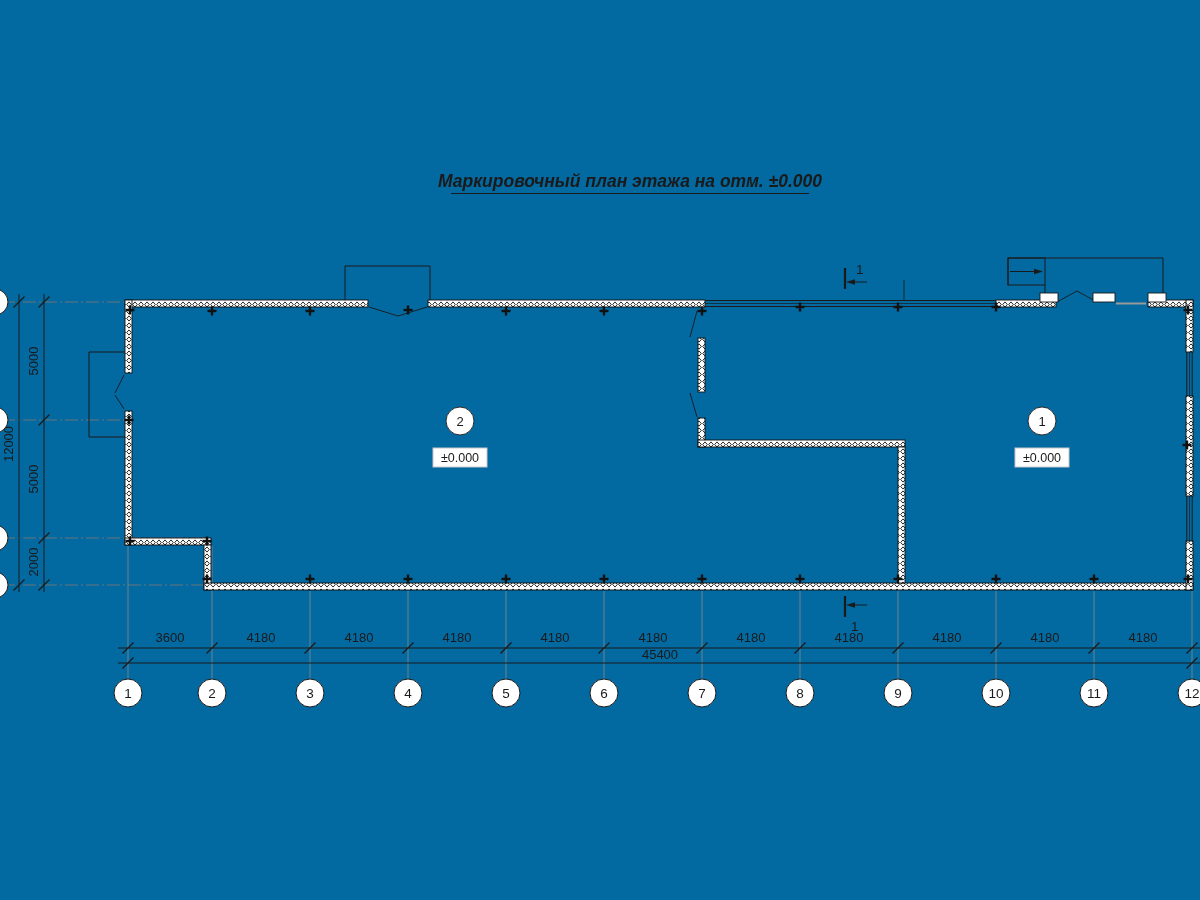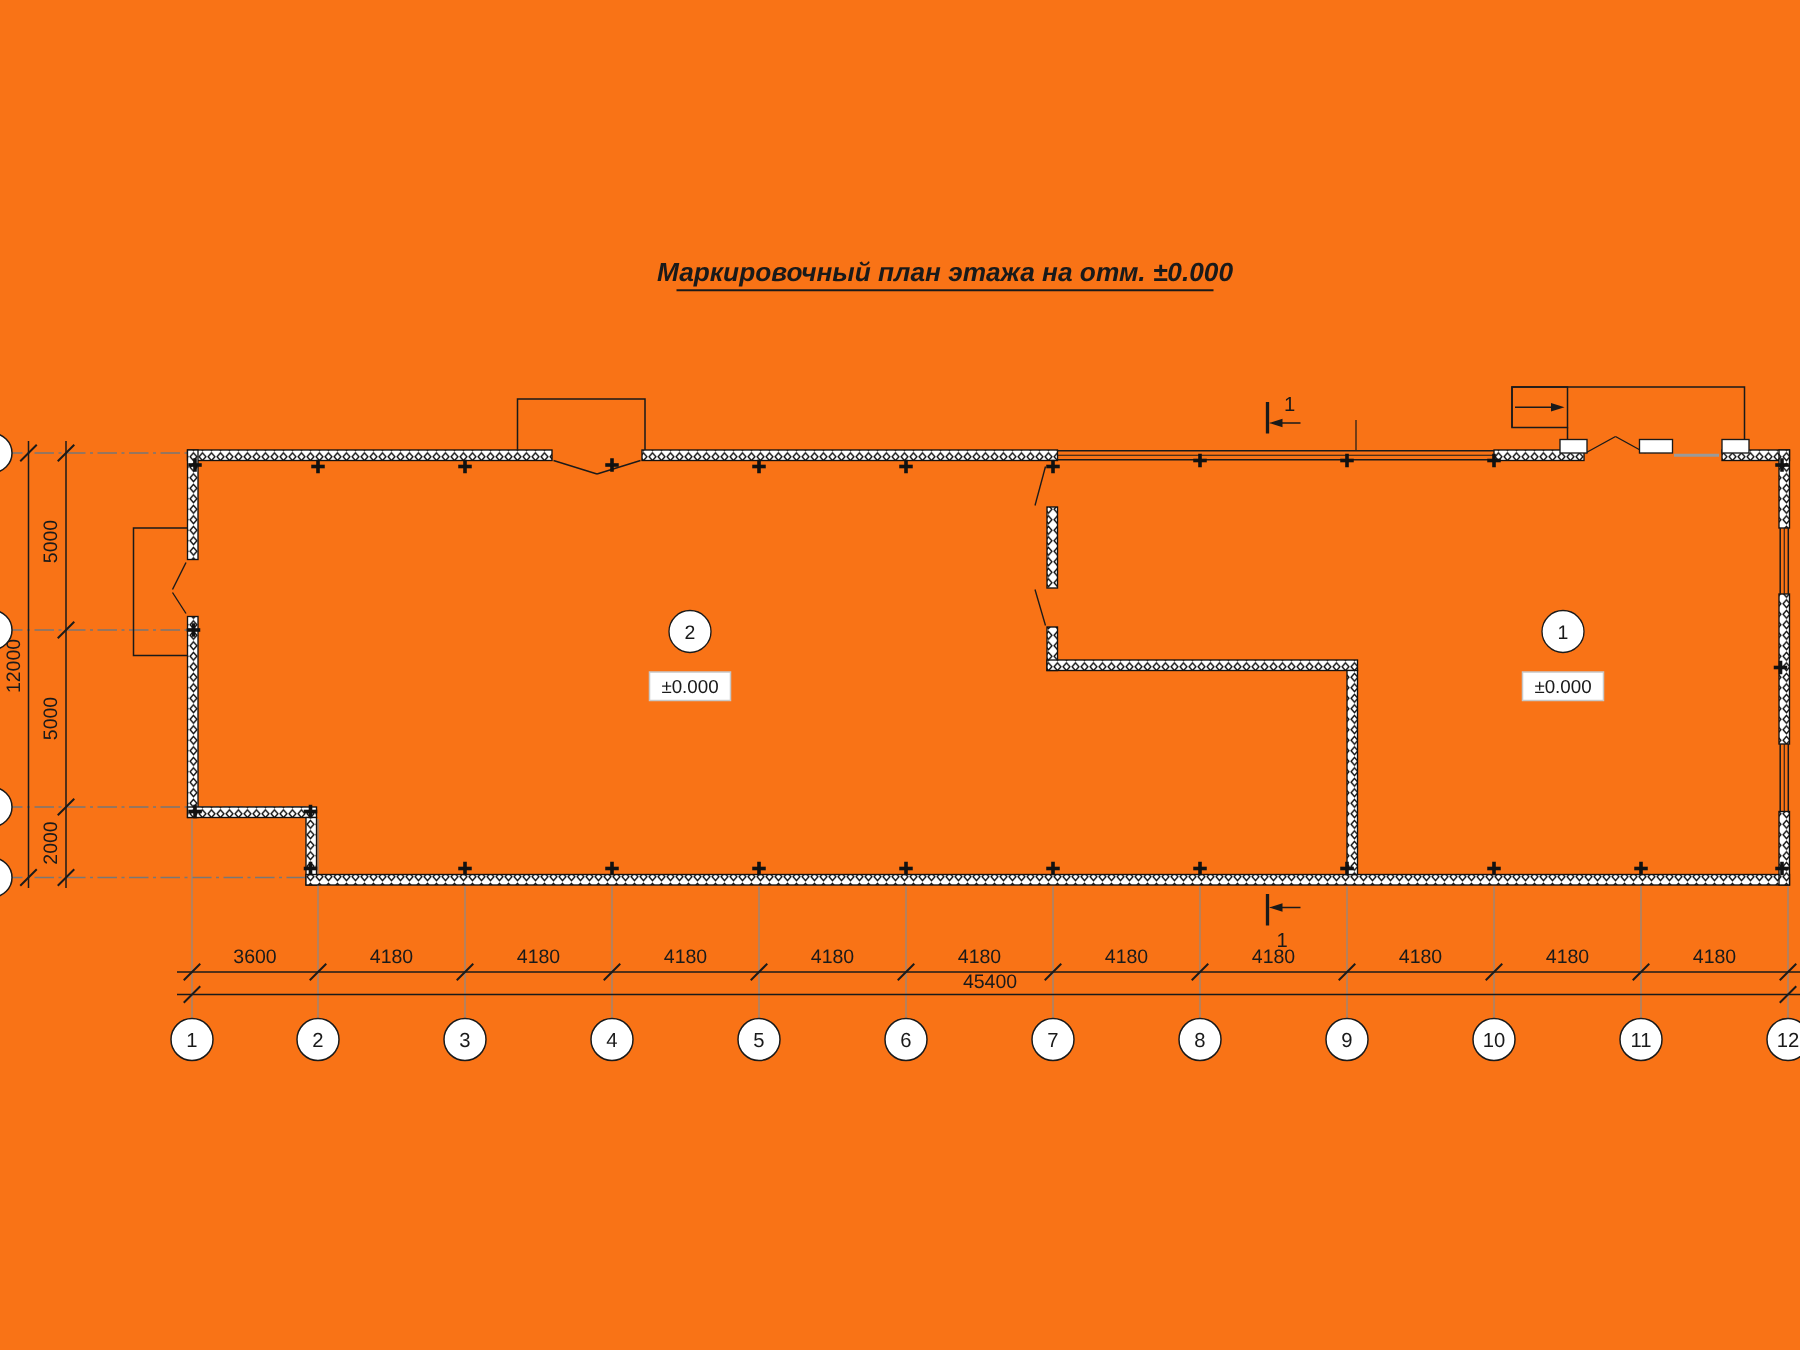--- a/index.html
+++ b/index.html
@@ -1,16 +1,16 @@
 <!DOCTYPE html>
 <html><head>
 <meta charset="utf-8">
 <style>
   html,body{margin:0;padding:0;background:#fff;}
-  #canvas{position:relative;width:1200px;height:900px;background:#f97316;overflow:hidden;
+  #canvas{position:relative;width:1200px;height:900px;background:#0369a1;overflow:hidden;
           font-family:"Liberation Sans", sans-serif;}
   svg text{font-family:"Liberation Sans", sans-serif; fill:#1a1a1a;}
   .dimtxt{font-size:13px;}
   .axistxt{font-size:13.5px;}
   .secttxt{font-size:13.5px;}
   .roomtxt{font-size:13px;}
   .elevtxt{font-size:12.5px;}
   .titletxt{font-size:17.5px;font-style:italic;font-weight:bold;}
 </style>
 </head>

